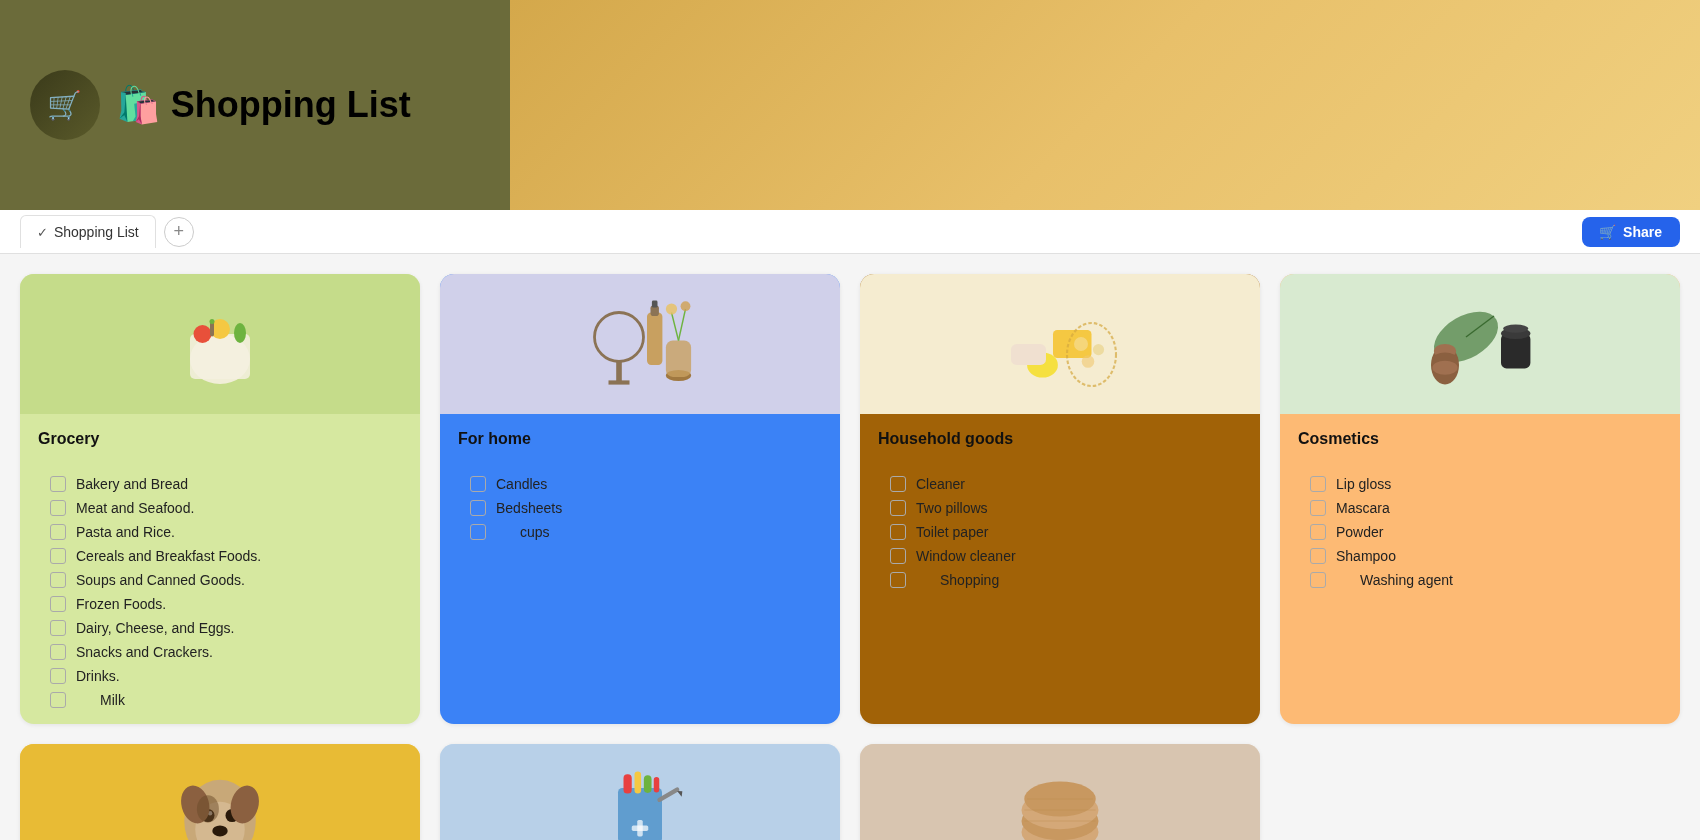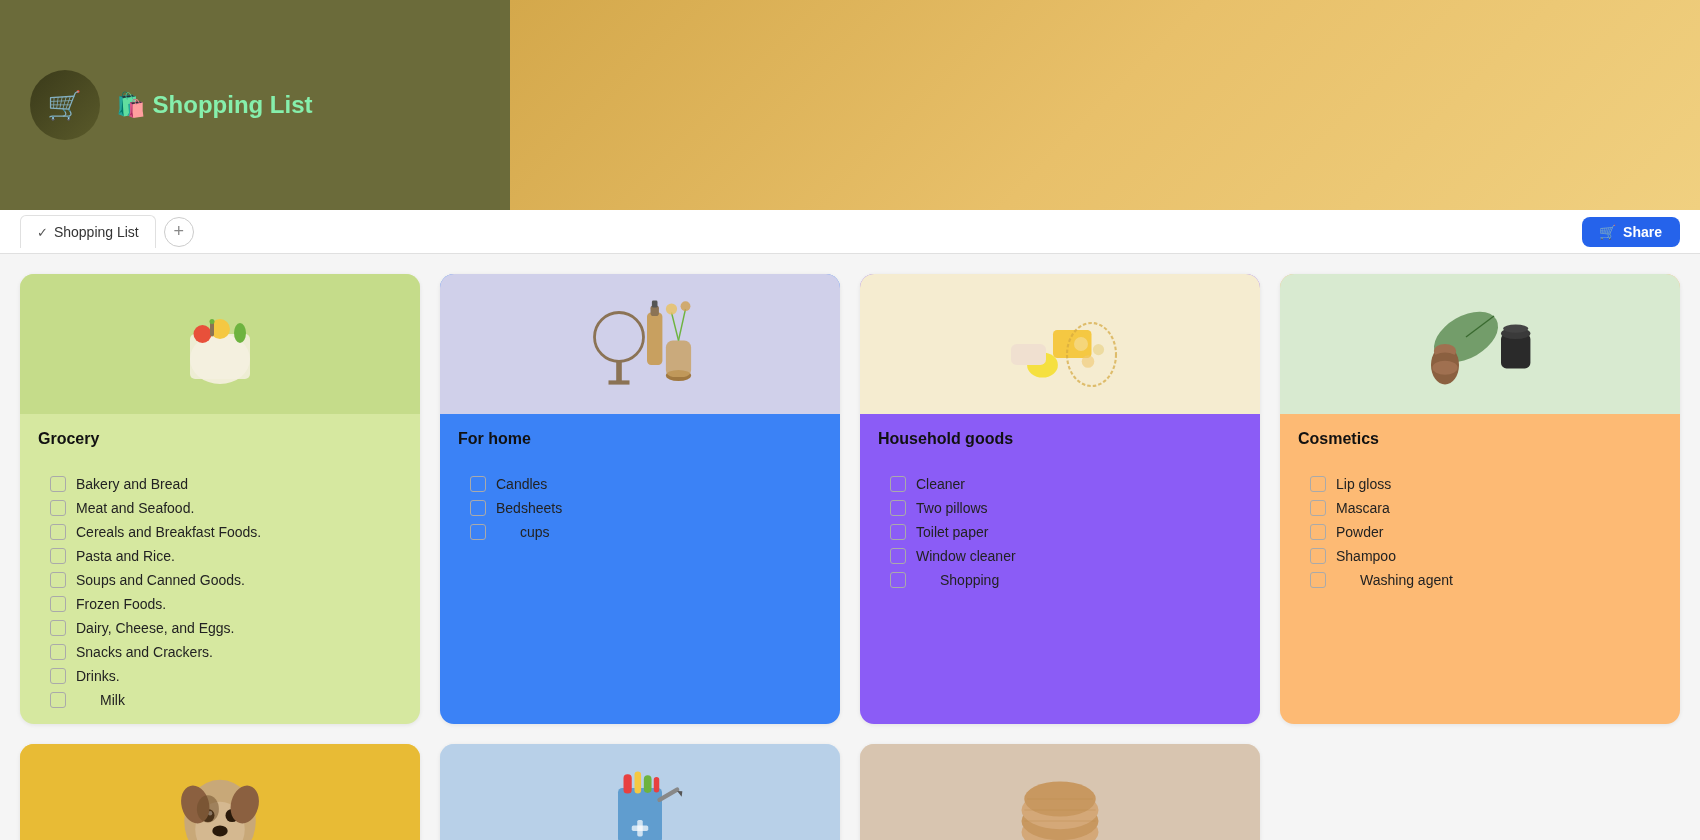--- a/index.html
+++ b/index.html
@@ -33,23 +33,23 @@
     .avatar-inner {
       width: 100%;
       height: 100%;
       background: linear-gradient(135deg, #3a3a1a, #5a5a2a);
       display: flex;
       align-items: center;
       justify-content: center;
       font-size: 28px;
     }
     .header-title {
-      font-size: 24px;
+      font-size: 36px;
       font-weight: 700;
-      color: #86efac;
+      color: #000000;
     }
     .header-right {
       flex: 1;
       background: linear-gradient(135deg, #d4a84b, #e8c06a, #f0d080);
       position: relative;
     }
 
     
     .tab-bar {
       background: #fff;
@@ -159,21 +159,21 @@
       border-radius: 3px;
       flex-shrink: 0;
       background: transparent;
     }
 
     
     .card-grocery { background: #d6e8a0; }
     .card-grocery .card-img-placeholder { background: #c5dc8a; }
     .card-forhome { background: #3b82f6; }
     .card-forhome .card-img-placeholder { background: #d0d0ea; }
-    .card-household { background: #8b5cf6; }
+    .card-household { background: #a16207; }
     .card-household .card-img-placeholder { background: #f5ecd0; }
     .card-cosmetics { background: #fdba74; }
     .card-cosmetics .card-img-placeholder { background: #d8ead0; }
     .card-pets { background: #f5c842; }
     .card-pets .card-img-placeholder { background: #e8bb35; }
     .card-pharmacy { background: #c8dff5; }
     .card-pharmacy .card-img-placeholder { background: #b8d0e8; }
     .card-other { background: #e8d5c0; }
     .card-other .card-img-placeholder { background: #d8c5b0; }
 
@@ -277,25 +277,25 @@
       <div class="card-item">
         <div class="checkbox"></div>
         <span>Bakery and Bread</span>
       </div>
       <div class="card-item">
         <div class="checkbox"></div>
         <span>Meat and Seafood.</span>
       </div>
       <div class="card-item">
         <div class="checkbox"></div>
+        <span>Pasta and Rice.</span>
+      </div>
+      <div class="card-item">
+        <div class="checkbox"></div>
         <span>Cereals and Breakfast Foods.</span>
-      </div>
-      <div class="card-item">
-        <div class="checkbox"></div>
-        <span>Pasta and Rice.</span>
       </div>
       <div class="card-item">
         <div class="checkbox"></div>
         <span>Soups and Canned Goods.</span>
       </div>
       <div class="card-item">
         <div class="checkbox"></div>
         <span>Frozen Foods.</span>
       </div>
       <div class="card-item">

